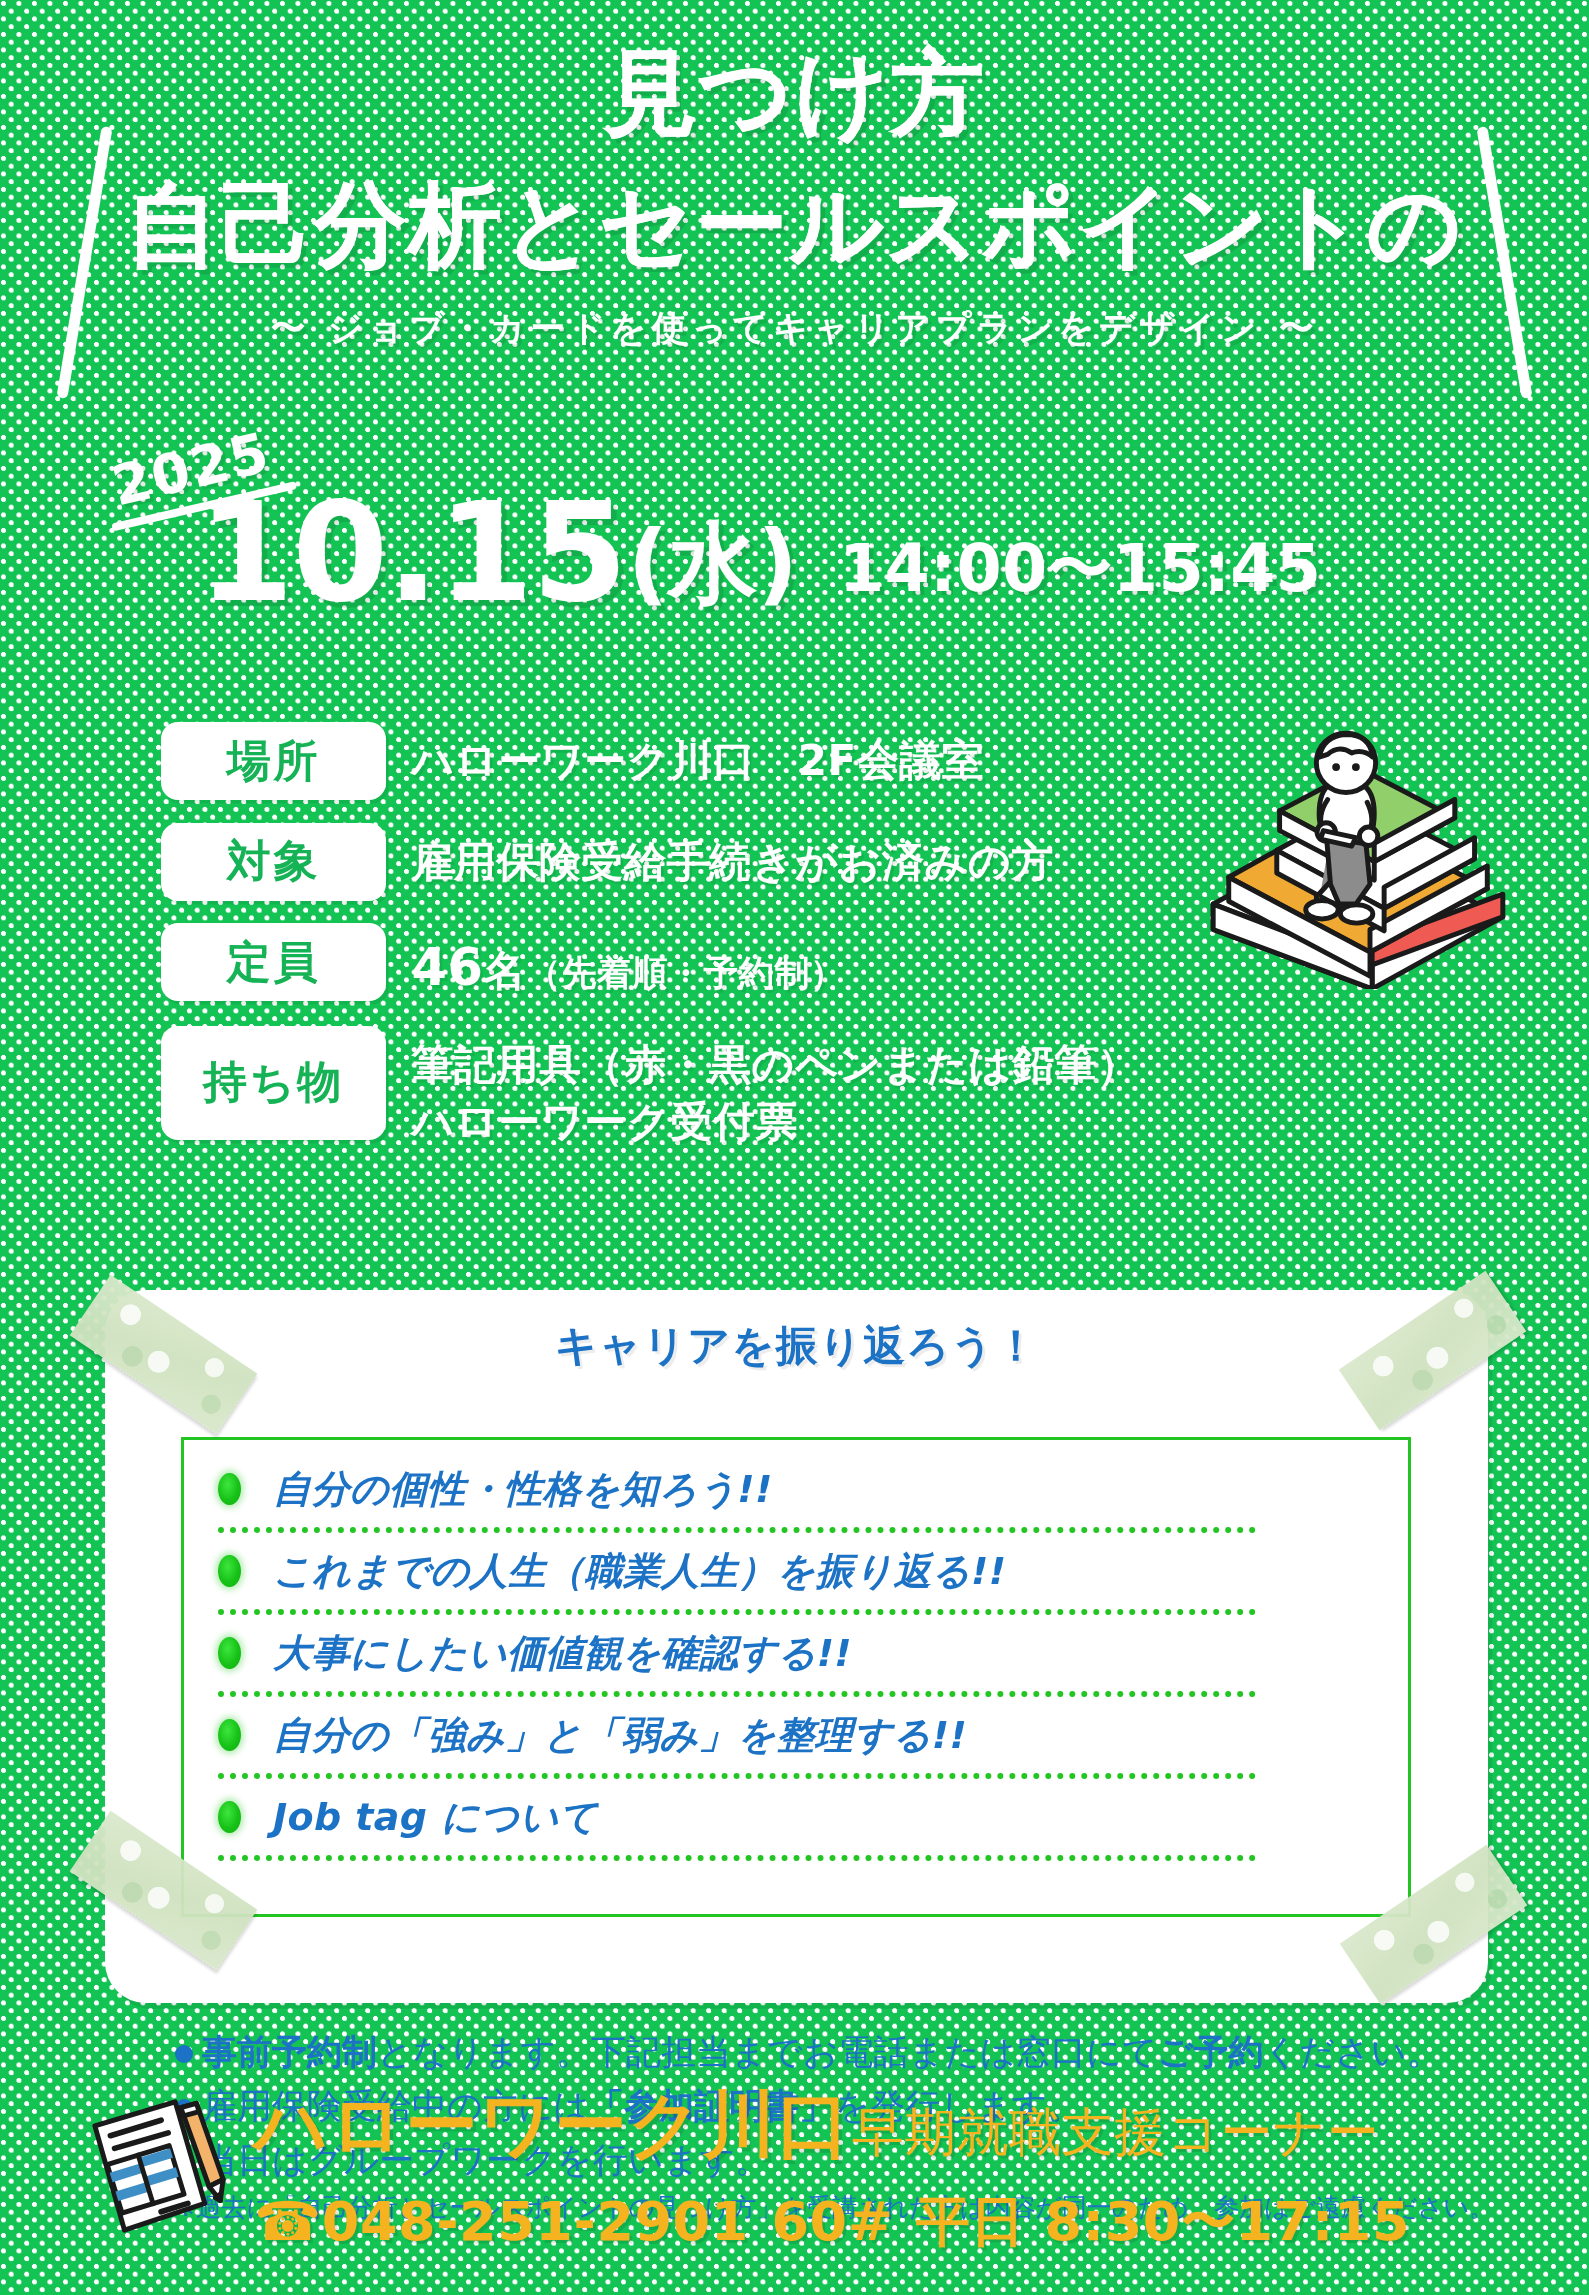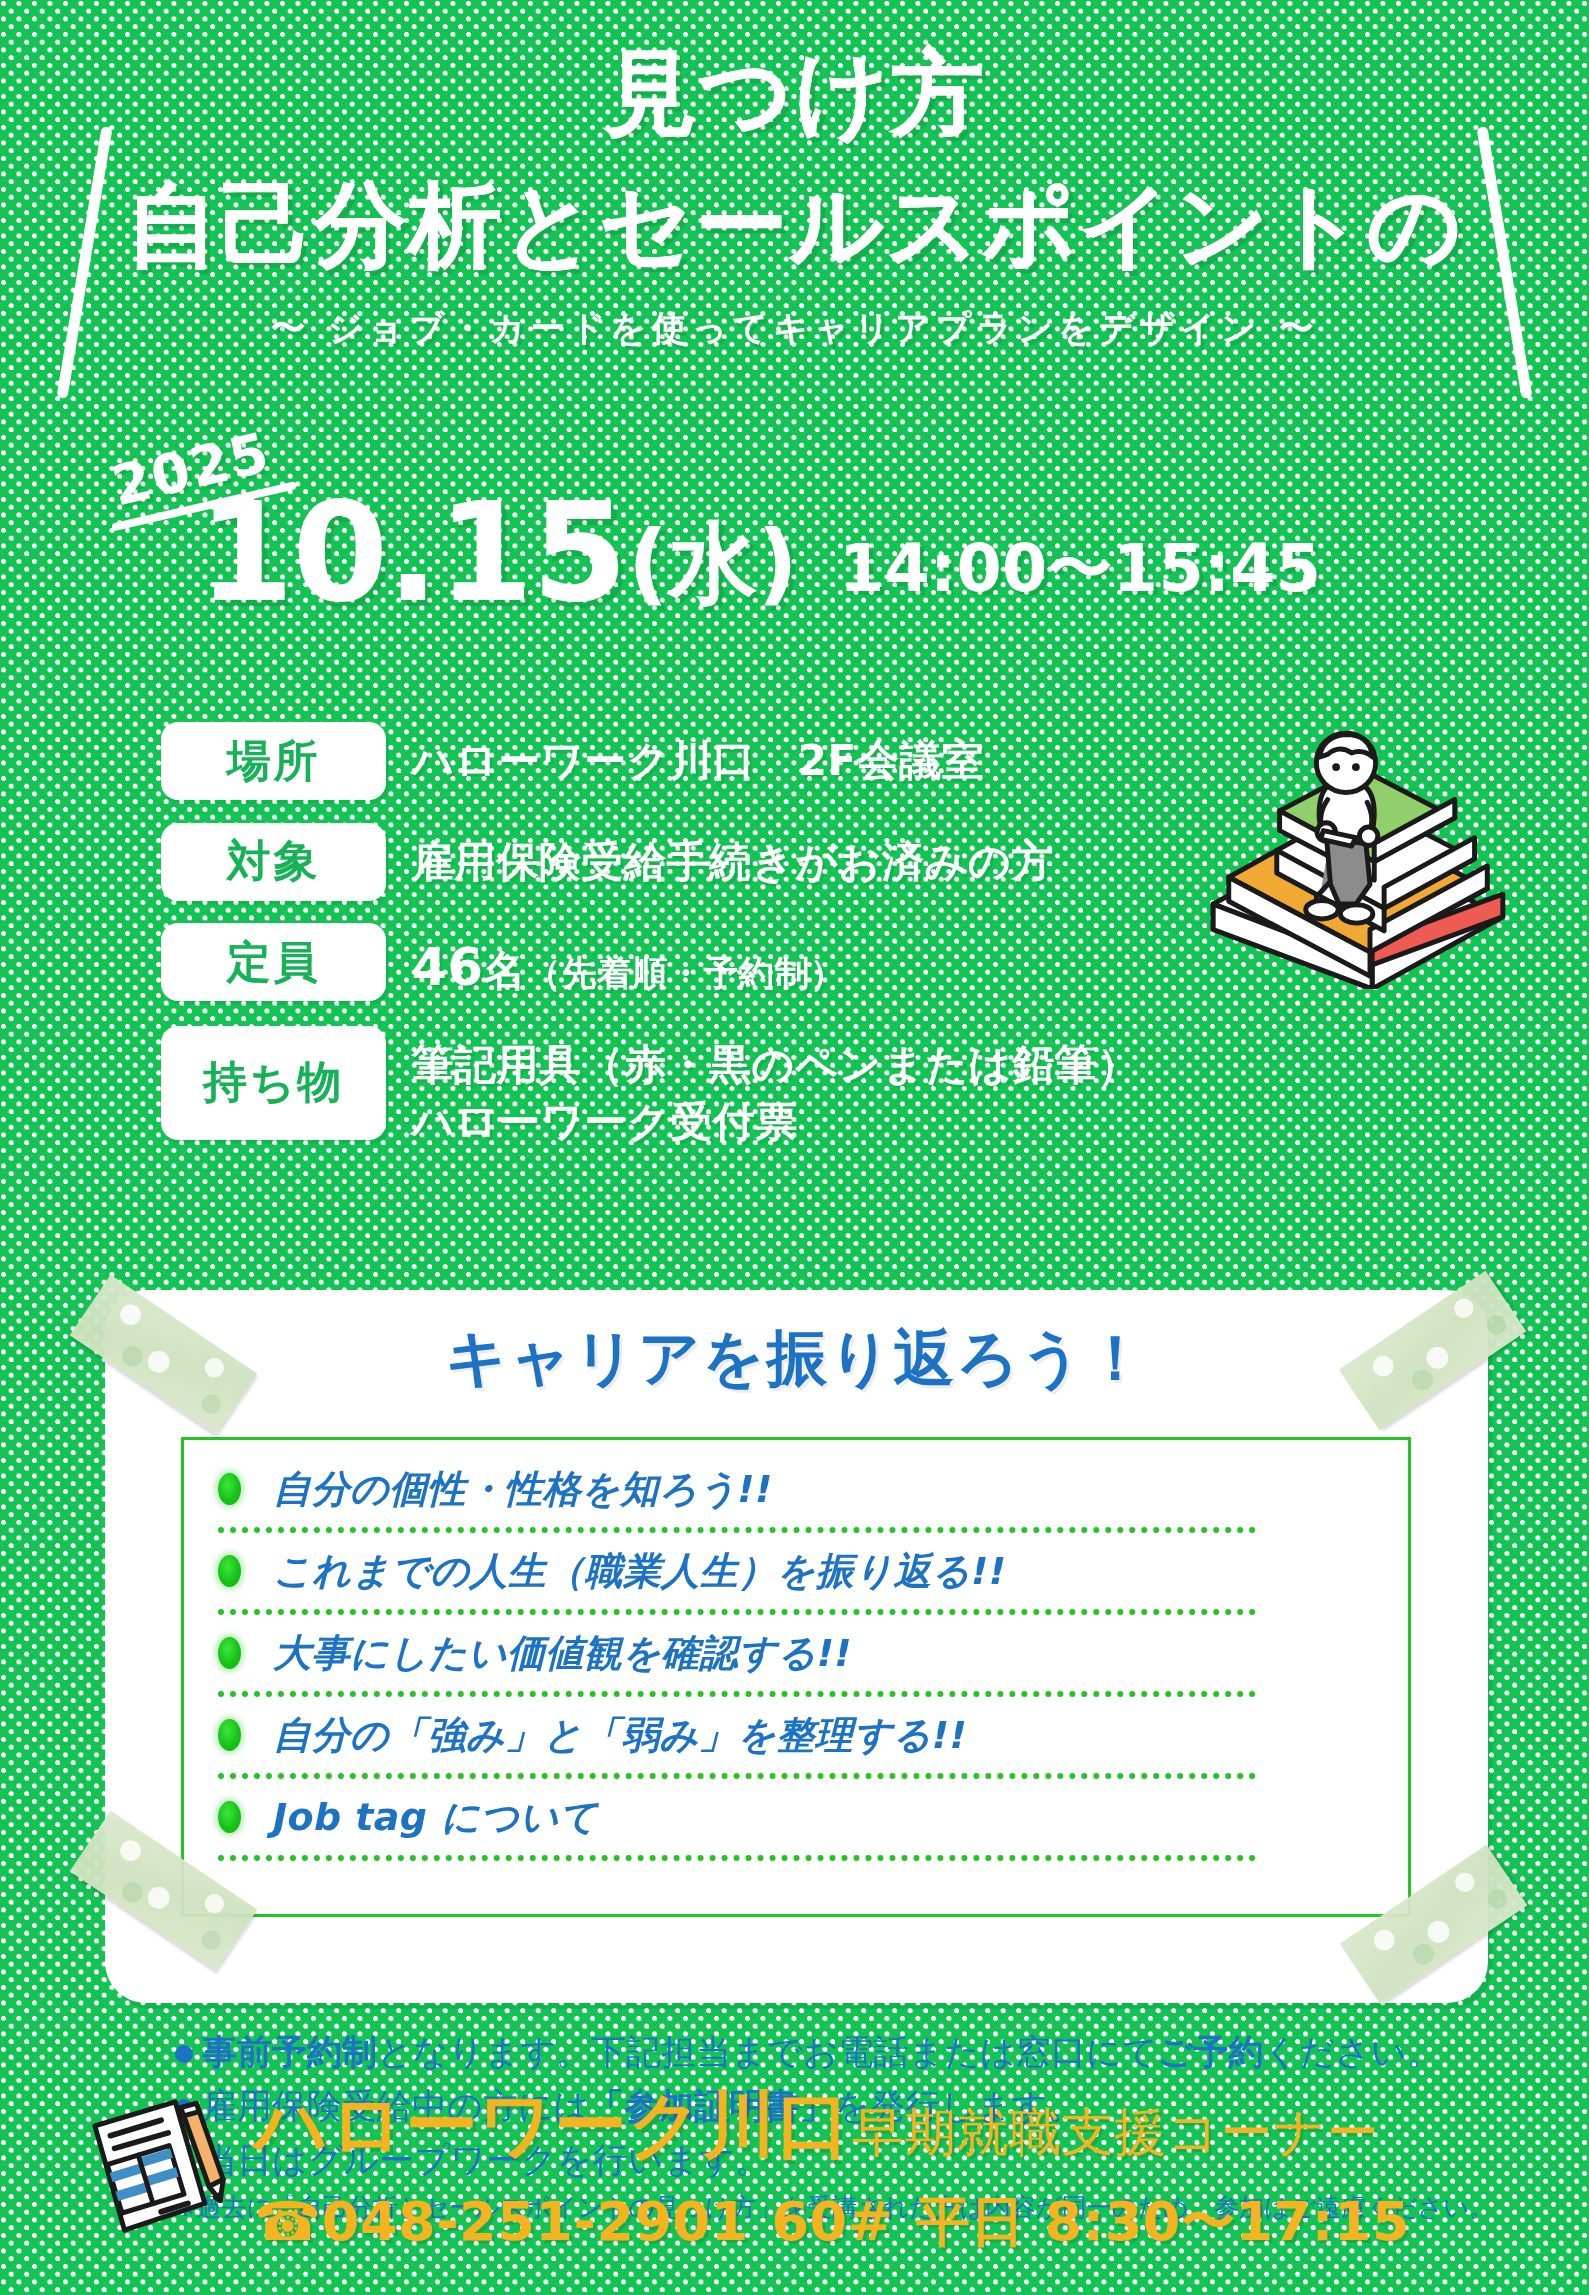--- a/index.html
+++ b/index.html
@@ -138,21 +138,21 @@
   #panel {
     position:absolute; left:105px; top:1290px;
     width:1383px; height:713px;
     background:#ffffff;
     border-radius:41px;
     box-shadow:4.2px 5.7px 0 rgba(0,0,0,0.08);
   }
   #panel-heading {
     text-align:center;
     color:#1c72c4;
-    font-size:61px; font-weight:900;
+    font-size:42px; font-weight:900;
     letter-spacing:0.03em;
     padding-top:28px;
     text-shadow:2.8px 2.8px 0 rgba(0,0,0,0.07);
   }
   #panel-inner {
     position:absolute;
     left:76px; top:147px;
     width:1230px; height:480px;
     border:3.5px solid #22c522;
   }

